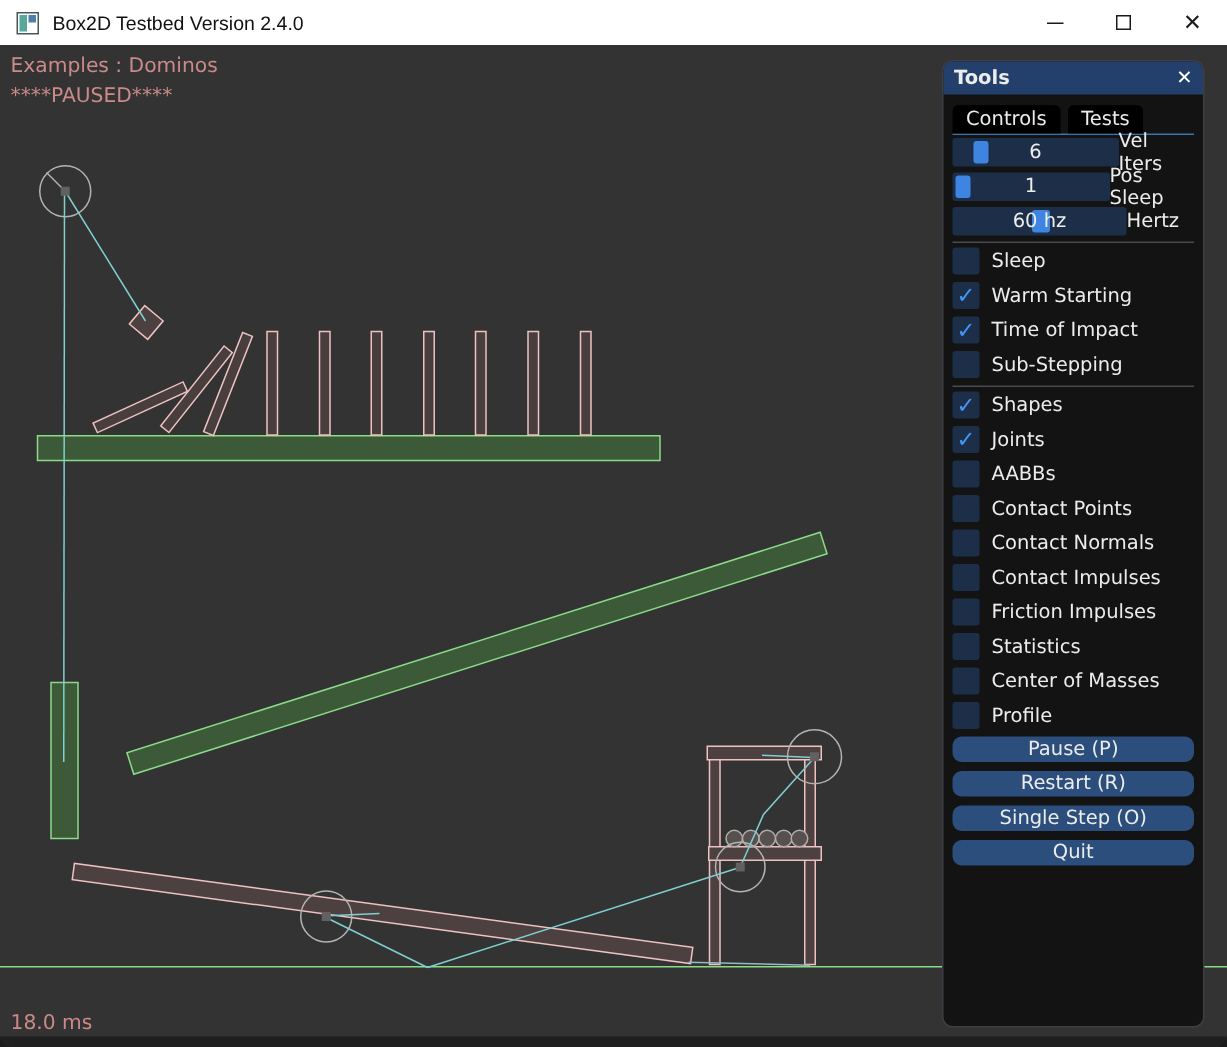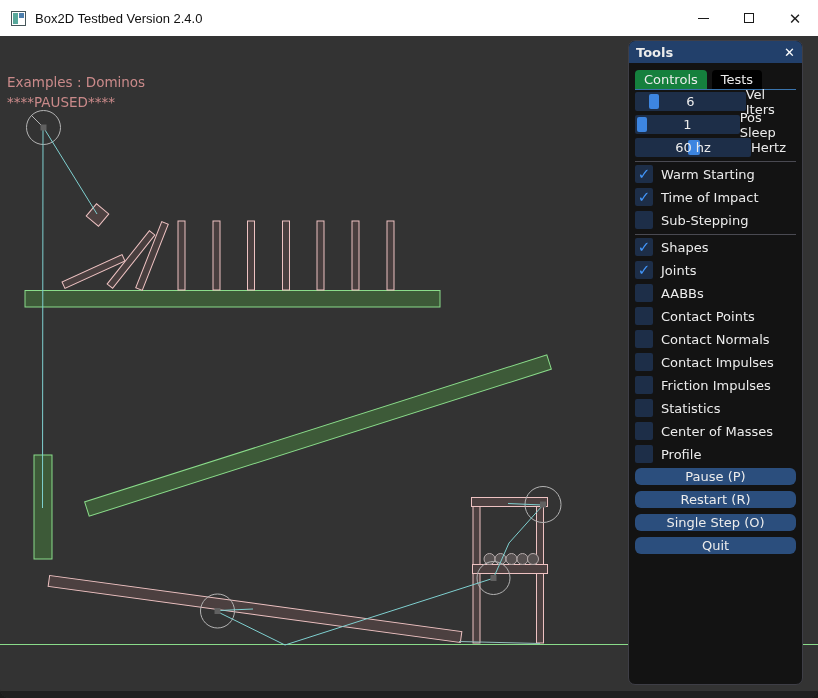--- a/index.html
+++ b/index.html
@@ -4,55 +4,55 @@
 <style>
   html,body{margin:0;padding:0;background:#1b1b1b;}
   *{box-sizing:border-box;}
   .window{
     position:relative;width:818px;height:698px;background:#333333;
     overflow:hidden;border-radius:0 0 9px 9px;
     font-family:"DejaVu Sans",sans-serif;
   }
   
   .titlebar{
-    position:absolute;top:0;left:0;right:0;height:36px;background:#ffffff;
+    position:absolute;top:0;left:0;right:0;height:30px;background:#ffffff;
     display:flex;align-items:center;z-index:6;
     font-family:"Liberation Sans",sans-serif;
   }
   .app-icon{width:15px;height:15px;margin-left:11px;border:1px solid #46565a;background:#ffffff;position:relative;}
   .app-icon .ic-left{position:absolute;left:1px;top:1px;bottom:1px;width:5px;background:#57a89b;}
   .app-icon .ic-top{position:absolute;left:7px;top:1px;right:1px;height:5px;background:#4d7fae;}
   .title-text{margin-left:9px;font-size:13px;color:#111;}
   .win-controls{margin-left:auto;display:flex;height:100%;}
   .win-btn{width:46px;height:100%;display:flex;align-items:center;justify-content:center;color:#1a1a1a;}
   .glyph-min{width:11px;height:1px;background:#1a1a1a;}
   .glyph-max{width:10px;height:10px;border:1px solid #1a1a1a;}
   .glyph-close{font-size:15px;line-height:1;}
   
   .canvas-bg{position:absolute;top:31px;left:0;right:0;bottom:7px;background:#333333;z-index:0;}
   svg.scene{position:absolute;inset:0;z-index:1;}
   .bottom-strip{position:absolute;bottom:0;left:0;right:0;height:7px;background:#1f1f1f;z-index:5;}
-  .overlay{position:absolute;z-index:2;font-size:13.5px;color:#ca8a8a;left:7px;margin-top:38px;}
+  .overlay{position:absolute;z-index:2;font-size:13.5px;color:#ca8a8a;left:7px;}
   .overlay.ex{top:36px;}
   .overlay.paused{top:56px;}
   .overlay.ms{top:674px;}
   
   .panel{
     position:absolute;left:628px;top:40px;width:175px;height:645px;
     background:#131313;border:1px solid #3e3e46;border-radius:7px;z-index:3;
     color:#ececec;font-size:13px;
   }
   .panel-header{
     height:22px;background:#22406b;border-radius:6px 6px 0 0;
     display:flex;align-items:center;padding:0 7px;font-weight:bold;
   }
   .panel-close{margin-left:auto;font-size:13px;color:#fff;line-height:1;cursor:default;}
   .tabbar{display:flex;gap:5px;margin:7px 6px 0 6px;border-bottom:1px solid #3a74ad;align-items:flex-end;}
   .tab{padding:2px 9px 2px 9px;background:#000000;border-radius:4px 4px 0 0;color:#ececec;}
-  .tab.active{background:#15803d;}
+  .tab.active{background:#000000;}
   .rows{padding:2px 6px 0 6px;}
   .slider-row{display:flex;align-items:center;margin-bottom:4px;height:19px;}
   .track{position:relative;width:116px;height:19px;background:#1d2e48;border-radius:2px;overflow:hidden;}
   .grab{position:absolute;top:2px;height:15px;background:#3d85e0;border-radius:2px;}
   .val{position:absolute;inset:0;display:flex;align-items:center;justify-content:center;}
   .slider-label{}
   .sep{height:1px;background:#4a4a52;margin:3px 0;}
   .cb-row{display:flex;align-items:center;height:18px;margin-bottom:5px;}
   .cb-box{width:18px;height:18px;background:#1d2e48;border-radius:2px;display:flex;align-items:center;justify-content:center;flex:none;}
   .cb-check{color:#4296fa;font-size:15px;font-weight:bold;line-height:1;}
@@ -162,20 +162,24 @@
             <div class="track">
               <div class="grab" style="left: 53px; width: 12px;"></div>
               <div class="val">60 hz</div>
             </div>
             <span class="slider-label">Hertz</span>
           </div>
         </div>
       <div class="sep"></div>
       <div>
           <div class="cb-row">
+            <div class="cb-box"></div>
+            <span class="cb-label">Sleep</span>
+          </div>
+          <div class="cb-row">
             <div class="cb-box">
               <span class="cb-check">✓</span>
             </div>
             <span class="cb-label">Warm Starting</span>
           </div>
           <div class="cb-row">
             <div class="cb-box">
               <span class="cb-check">✓</span>
             </div>
             <span class="cb-label">Time of Impact</span>

